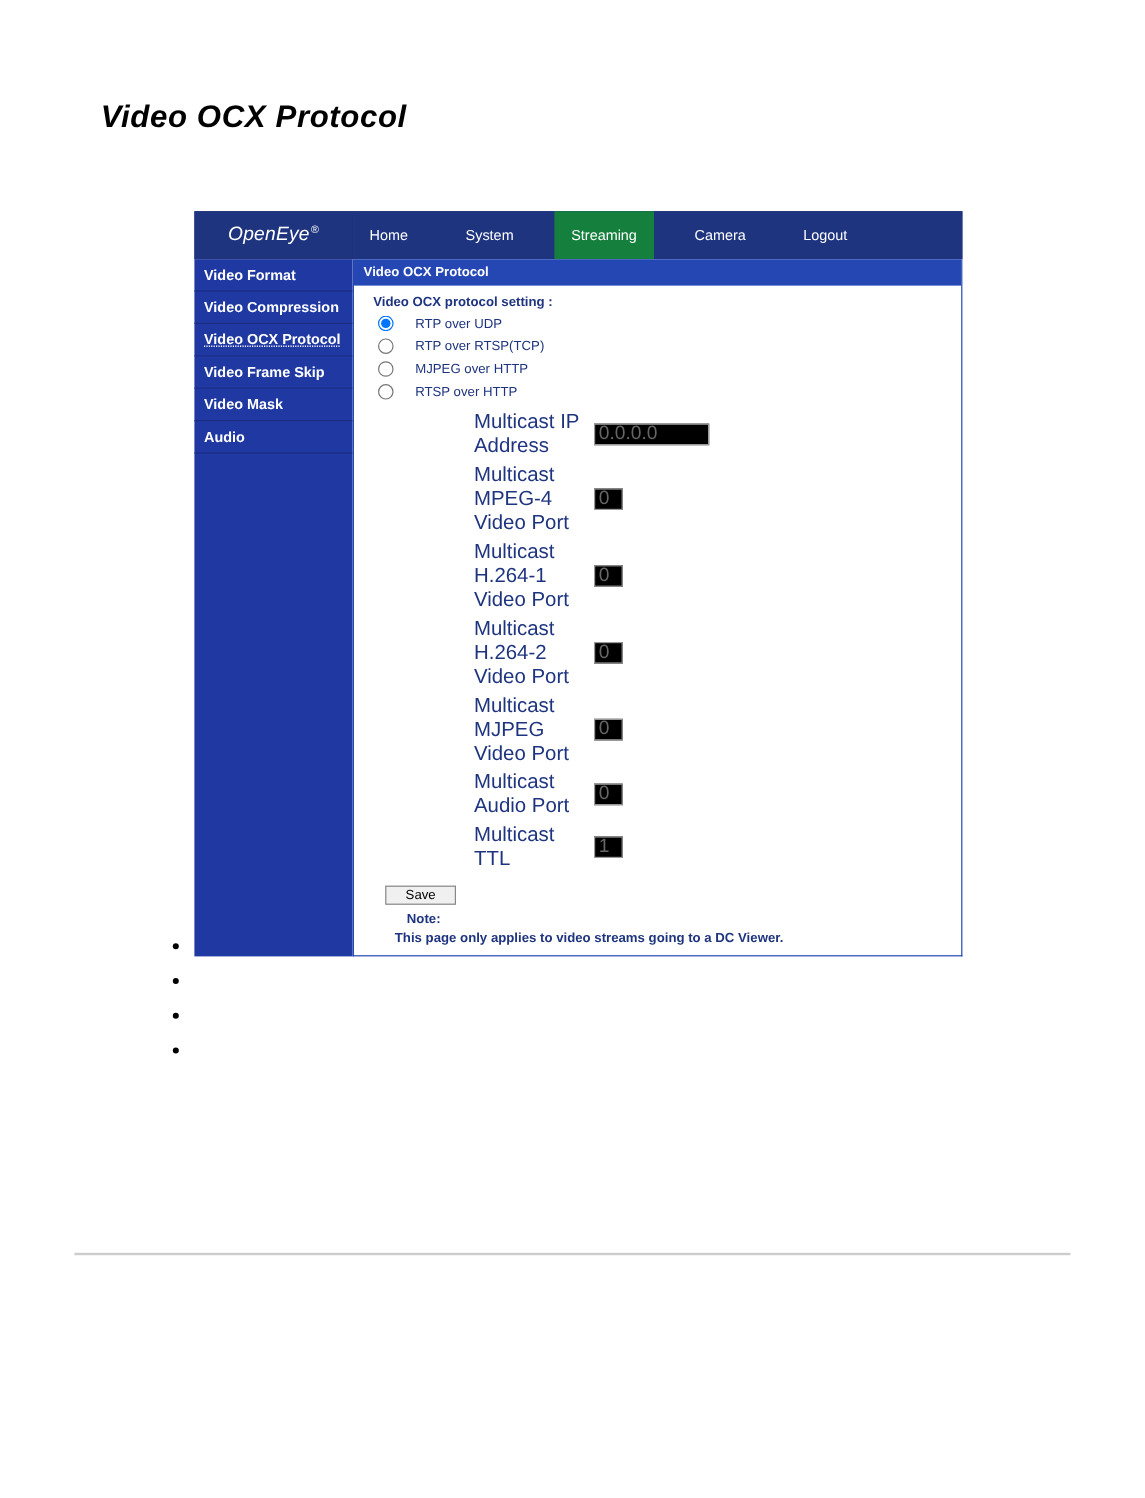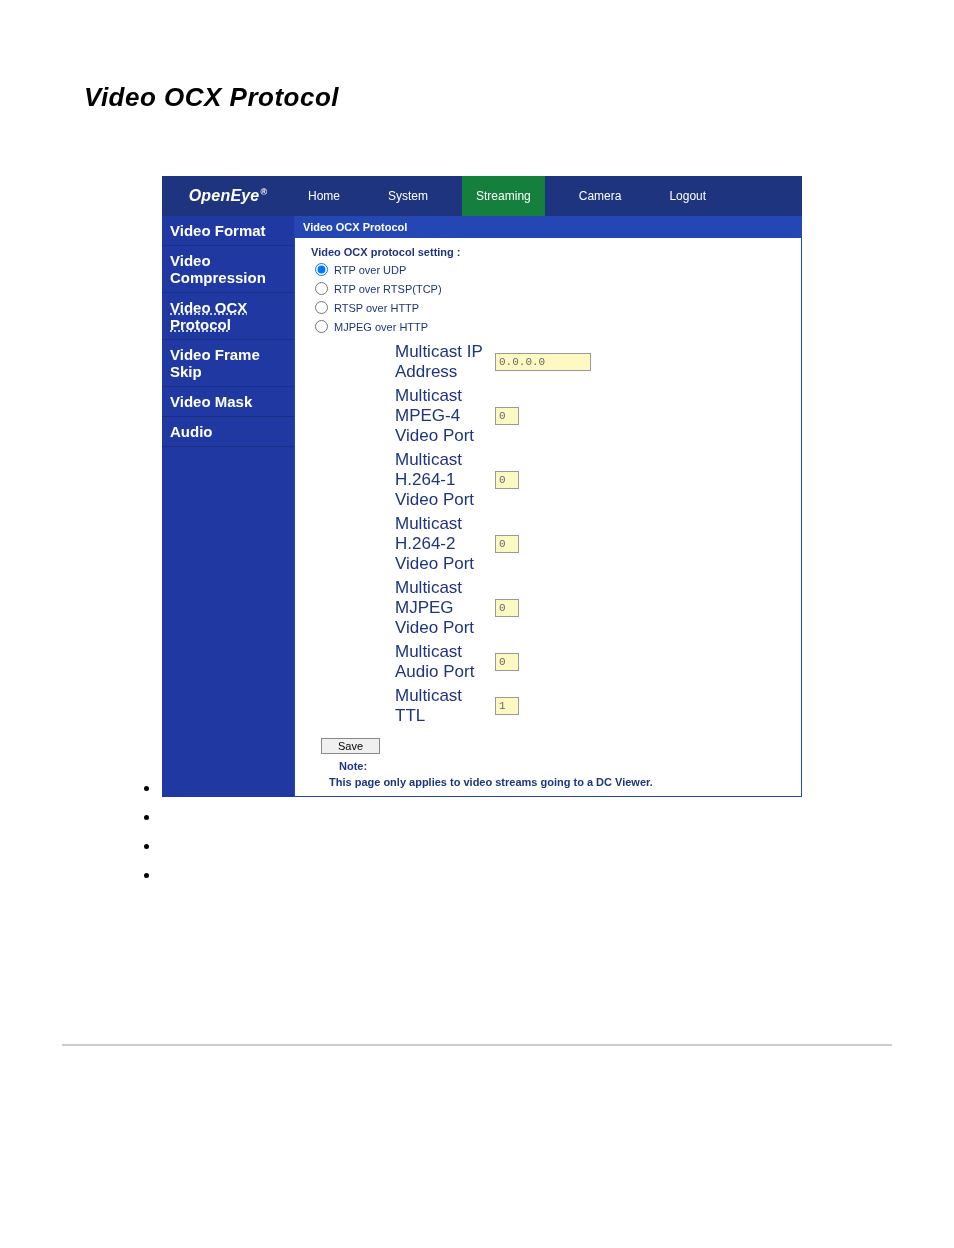--- a/index.html
+++ b/index.html
@@ -34,21 +34,21 @@
       background: #1e347f;
     }
     .brand {
       width: 132px;
       height: 40px;
       background: #1e347f;
       display: flex;
       align-items: center;
       justify-content: center;
       font-family: Arial, sans-serif;
-      font-weight: bold;
+      font-weight: normal;
       font-style: italic;
       color: #fff;
       font-size: 16px;
       letter-spacing: 0.2px;
     }
     .brand .reg { font-size: 9px; vertical-align: super; font-style: normal; margin-left: 1px; }
     .tabs {
       display: flex;
       align-items: stretch;
       height: 40px;
@@ -67,21 +67,21 @@
     .tab.active { background: #15803d; }
     .content-row { display: flex; }
     .sidebar {
       width: 132px;
       background: #2039a2;
       min-height: 475px;
     }
     .sidebar-item {
       display: block;
       color: #fff;
-      font-size: 15px;
+      font-size: 12px;
       padding: 6px 8px;
       border-bottom: 1px solid #1a2e85;
       cursor: pointer;
       font-weight: bold;
     }
     .sidebar-item.active { text-decoration: underline dotted; }
     .main {
       flex: 1;
       background: #fff;
       border: 1px solid #2447b4;
@@ -102,45 +102,44 @@
       font-size: 11px;
       color: #1e347f;
       margin-bottom: 2px;
     }
     .radio-row {
       display: flex;
       align-items: flex-end;
       font-size: 11px;
       color: #1e347f;
       padding: 3px 0 3px 4px;
-      gap: 6px;
+      gap: 18px;
     }
     .radio-row input[type="radio"] { margin: 0; }
     .multicast-table {
       margin: 4px 0 6px 36px;
     }
     .m-row {
       display: flex;
       align-items: center;
       padding: 2px 0;
     }
     .m-label {
       width: 148px;
       font-size: 17px;
       color: #1e347f;
       padding-left: 48px;
     }
     .m-input {
       height: 18px;
-      font-size: 11px;
+      font-size: 16px;
       padding: 0 3px;
       border: 1px solid #999;
-      background: #fef9c3;
+      background: #000000;
       color: #666;
-      font-family: Liberation Mono, monospace;
     }
     .m-input.wide { width: 96px; }
     .m-input.narrow { width: 24px; }
 
     .save-btn {
       margin: 4px 0 6px 10px;
       font-size: 11px;
       padding: 1px 16px;
       background: #f0f0f0;
       border: 1px solid #888;
@@ -216,25 +215,25 @@
         <label class="radio-row">
           <input type="radio" name="proto" checked="" style="">
           <span>RTP over UDP</span>
         </label>
         <label class="radio-row">
           <input type="radio" name="proto" style="">
           <span>RTP over RTSP(TCP)</span>
         </label>
         <label class="radio-row">
           <input type="radio" name="proto" style="">
+          <span>MJPEG over HTTP</span>
+        </label>
+        <label class="radio-row">
+          <input type="radio" name="proto" style="">
           <span>RTSP over HTTP</span>
-        </label>
-        <label class="radio-row">
-          <input type="radio" name="proto" style="">
-          <span>MJPEG over HTTP</span>
         </label>
 
         <div class="multicast-table">
           <div class="m-row">
             <span class="m-label">Multicast IP Address</span>
             <input class="m-input wide" value="0.0.0.0" style="">
           </div>
           <div class="m-row">
             <span class="m-label">Multicast MPEG-4 Video Port</span>
             <input class="m-input narrow" value="0" style="">

